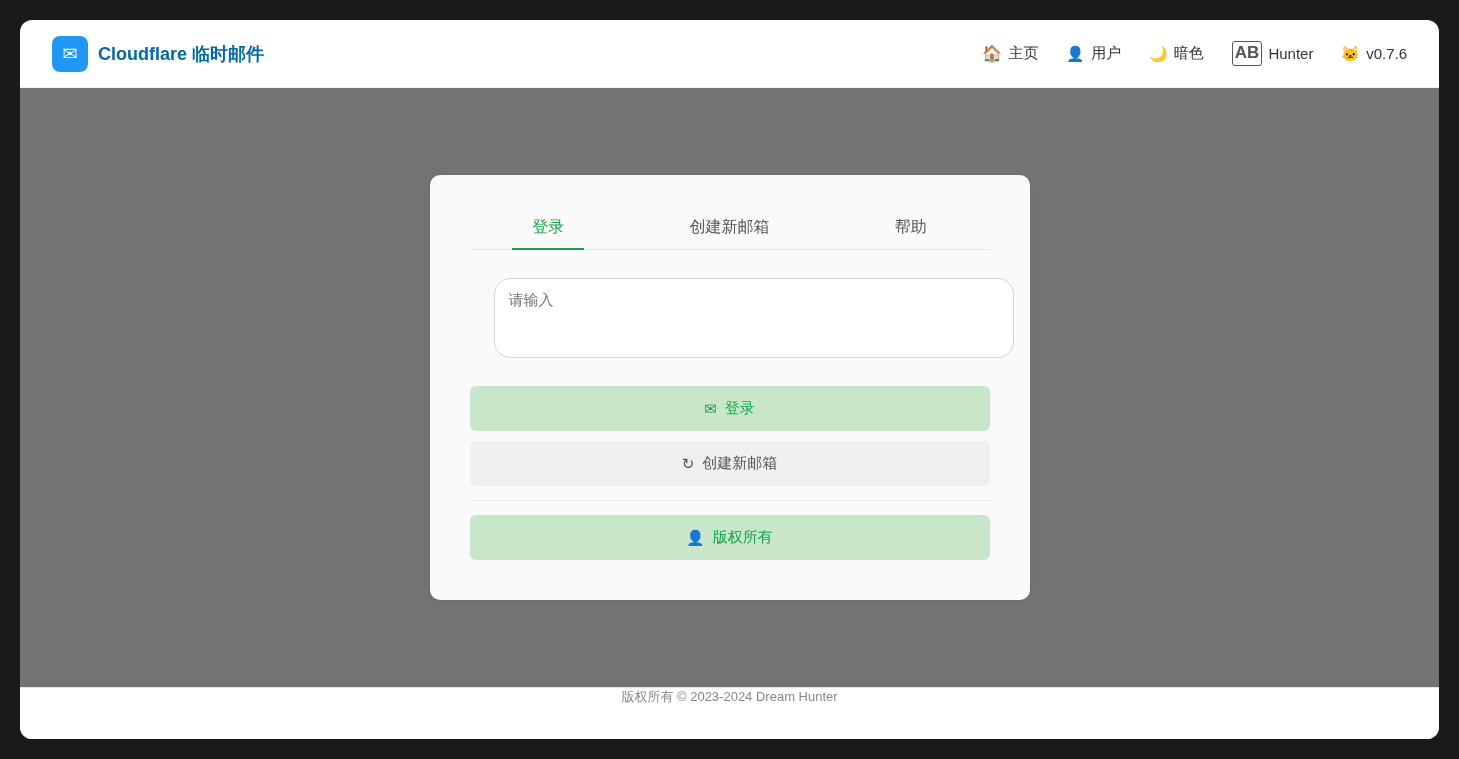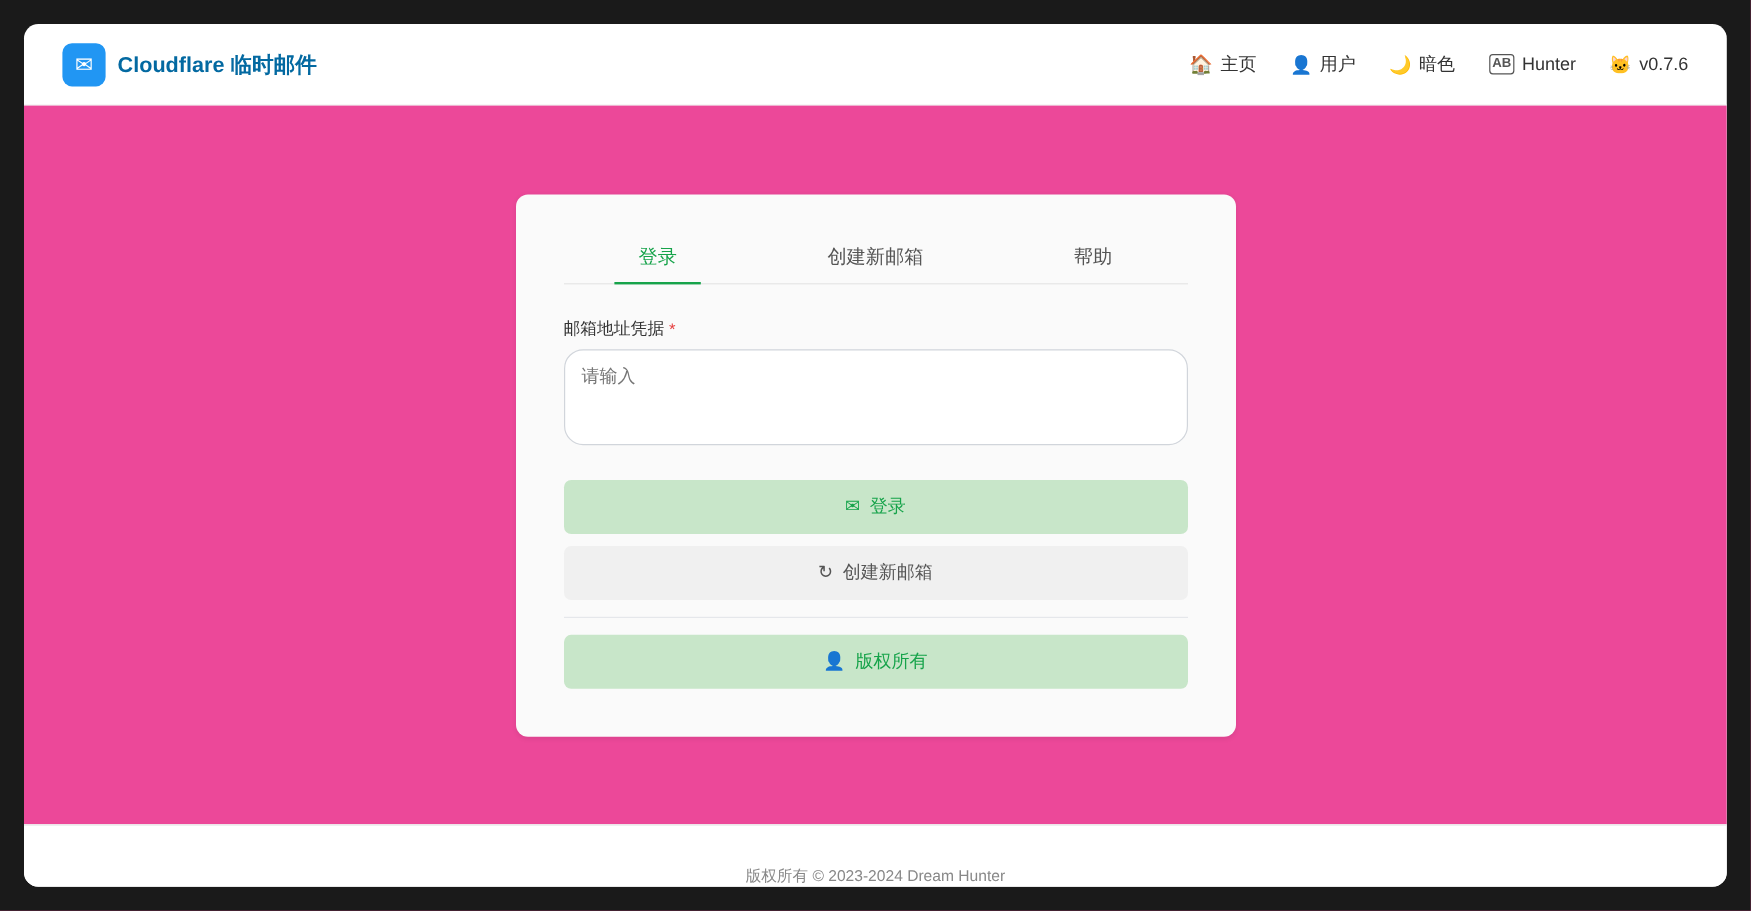--- a/index.html
+++ b/index.html
@@ -83,40 +83,40 @@
       font-size: 16px;
       color: #16a34a;
     }
 
     .nav-icon-dark {
       color: #555;
     }
 
     .nav-icon-lang {
       color: #555;
-      font-size: 11px;
+      font-size: 17px;
       font-weight: bold;
       border: 1.5px solid #555;
       border-radius: 3px;
       padding: 0 2px;
       line-height: 1.3;
     }
 
     .nav-icon-cat {
       color: #555;
     }
 
     
     .main-content {
       flex: 1;
       display: flex;
       flex-direction: column;
       align-items: center;
       justify-content: center;
-      background: #ec4899;
+      background: #737373;
       padding: 40px 20px;
     }
 
     .card {
       background: #fafafa;
       border-radius: 10px;
       width: 600px;
       padding: 32px 40px 40px;
       box-shadow: 0 1px 4px rgba(0,0,0,0.08);
     }
@@ -164,20 +164,21 @@
       height: 80px;
       border: 1px solid #d1d5db;
       border-radius: 16px;
       padding: 12px 14px;
       font-size: 15px;
       color: #999;
       resize: none;
       outline: none;
       background: #fff;
       font-family: inherit;
+      margin-left: 24px;
     }
 
     
     .btn-group {
       margin-top: 24px;
       display: flex;
       flex-direction: column;
       gap: 10px;
     }
 
@@ -213,21 +214,21 @@
 
     .btn-user-login {
       background: #c8e6c9;
       color: #16a34a;
     }
 
     
     .footer {
       height: 52px;
       display: flex;
-      align-items: flex-end;
+      align-items: flex-start;
       justify-content: center;
       border-top: 1px solid #e5e5e5;
       background: #fff;
       flex-shrink: 0;
     }
 
     .footer-text {
       font-size: 13px;
       color: #888;
     }
@@ -276,24 +277,20 @@
         </div>
         <div class="tab">
           <span>创建新邮箱</span>
         </div>
         <div class="tab">
           <span>帮助</span>
         </div>
       </div>
 
       
-      <div class="form-label">
-        <span>邮箱地址凭据</span>
-        <span class="required-star">*</span>
-      </div>
       <textarea class="form-textarea" placeholder="请输入" style=""></textarea>
 
       
       <div class="btn-group">
         <button class="btn btn-login">
           <span>✉</span>
           <span>登录</span>
         </button>
         <button class="btn btn-create">
           <span>↻</span>

